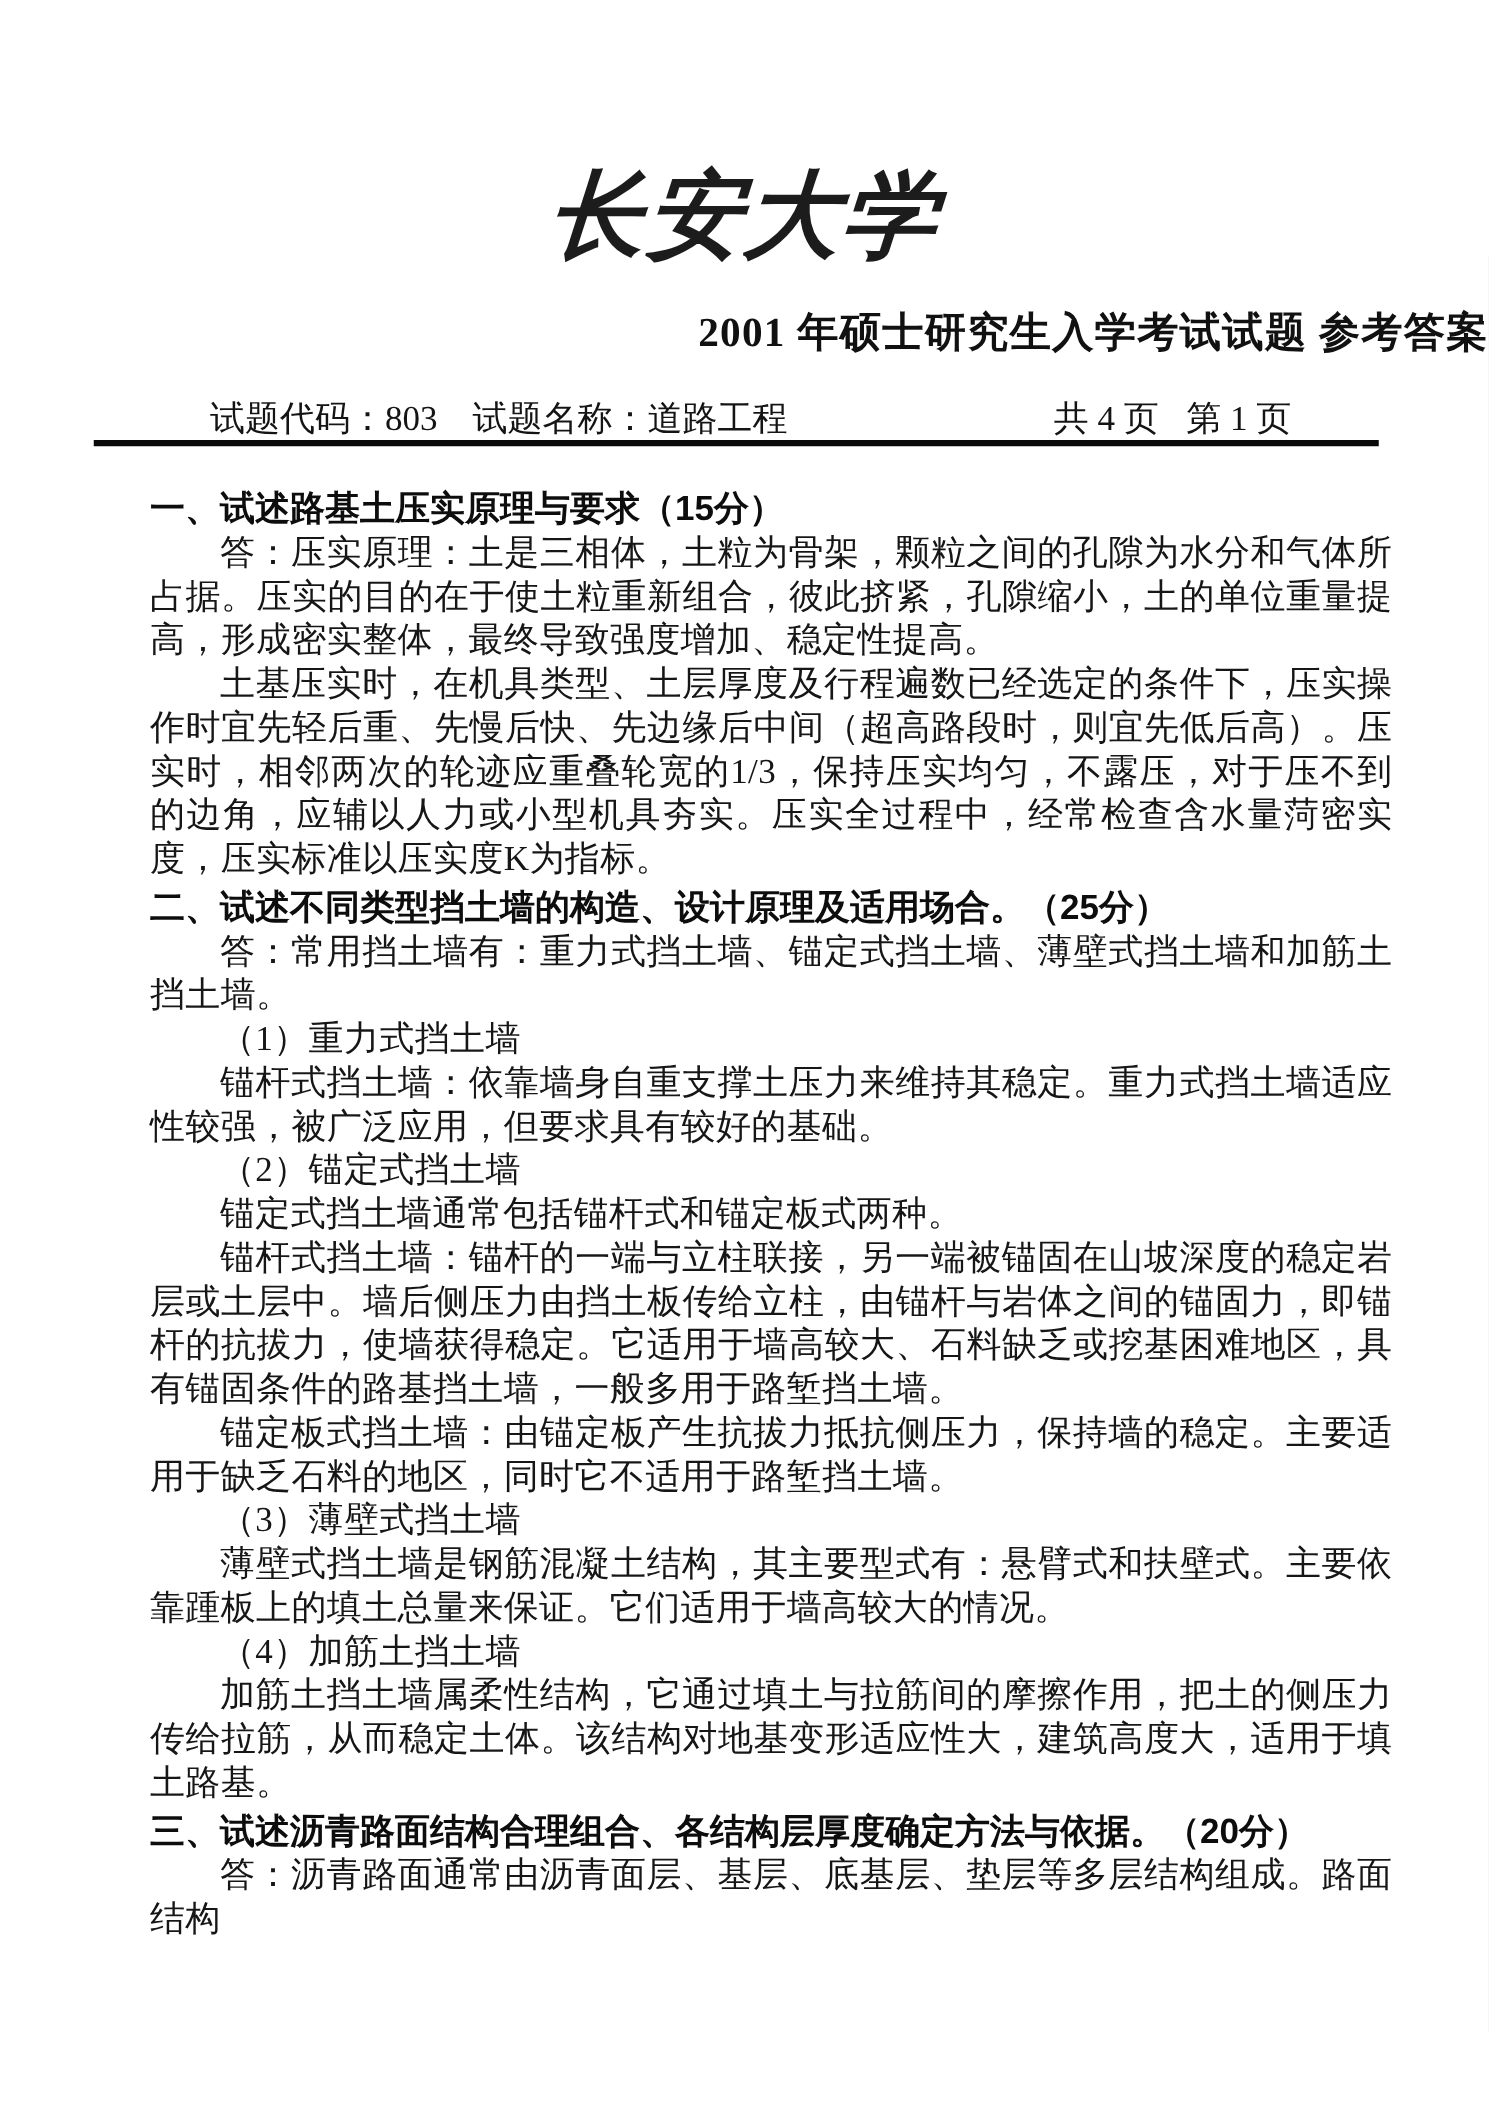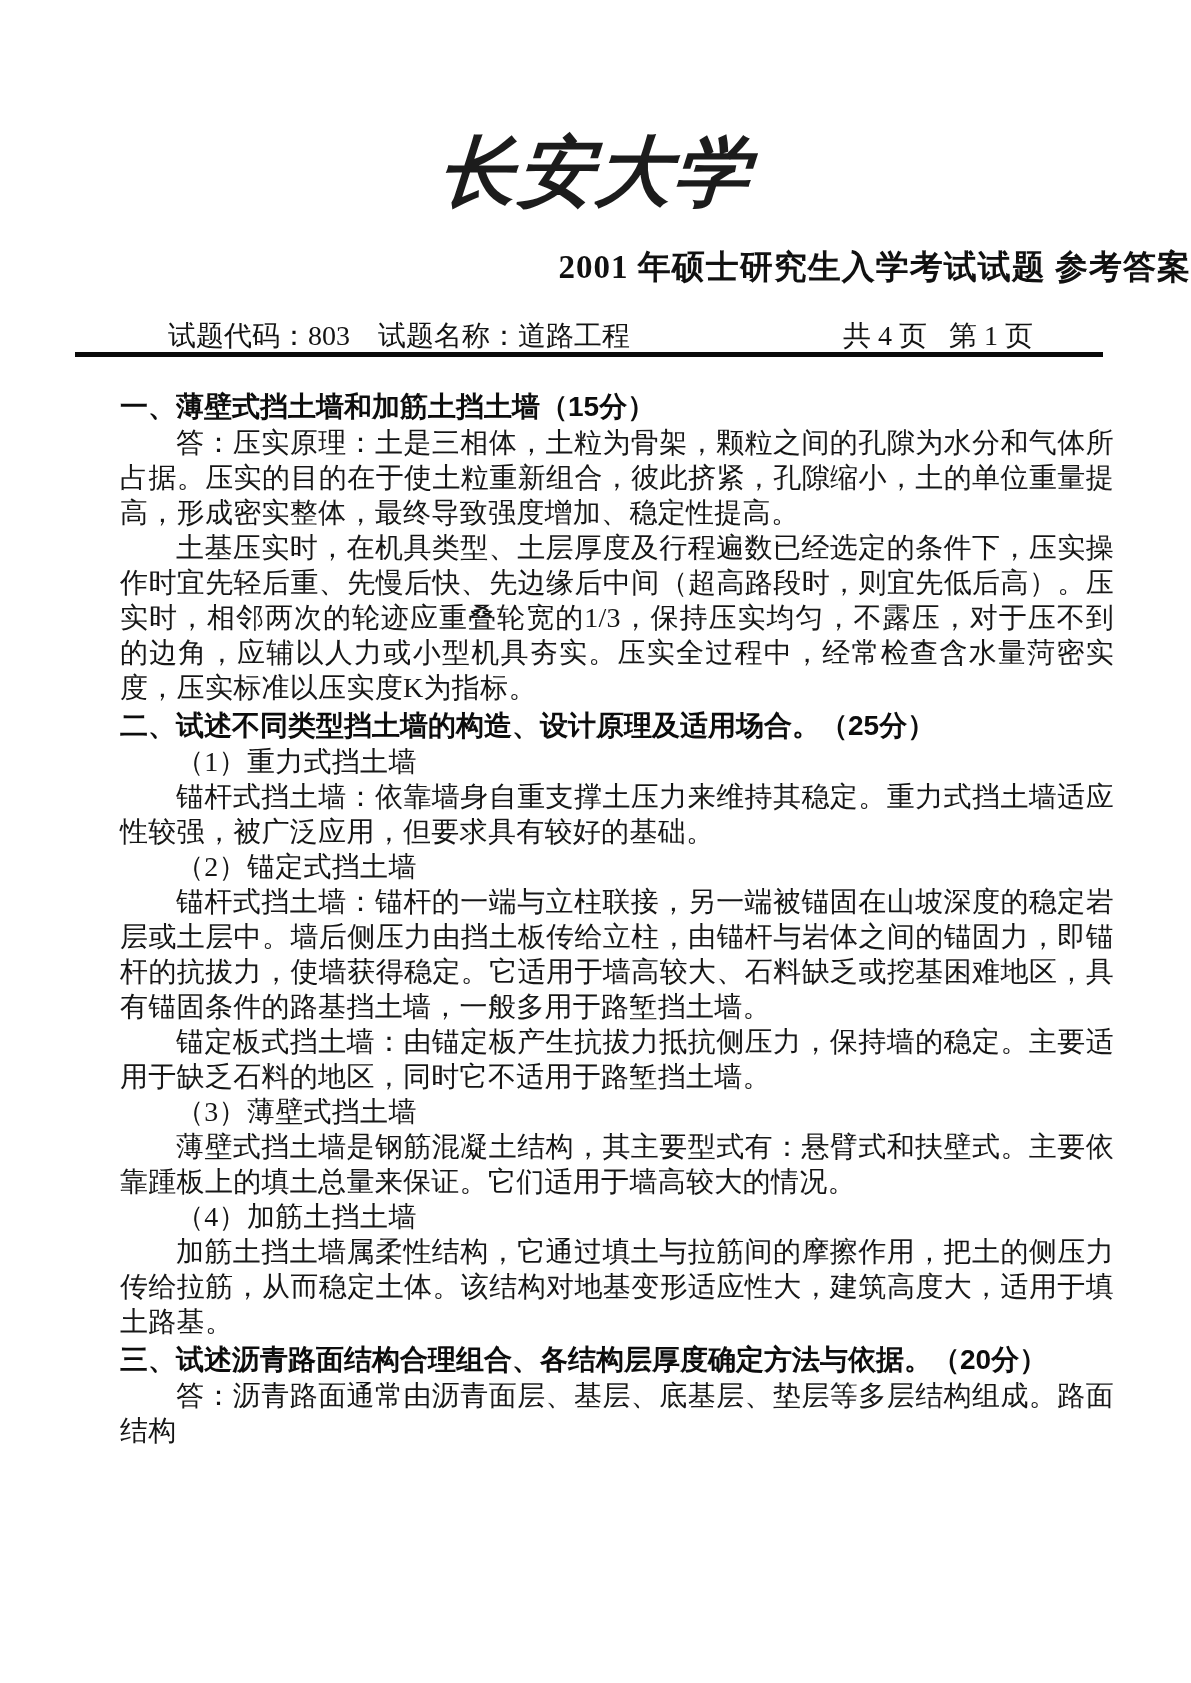--- a/index.html
+++ b/index.html
@@ -103,27 +103,29 @@
     <span class="meta-code">试题代码：803</span>
     <span class="meta-name">试题名称：道路工程</span>
     <span class="meta-pages">
       <span>共 4 页</span><span class="gap"></span><span>第 1 页</span>
     </span>
   </div>
 
   <div class="header-rule"></div>
 
   <div class="content">
-    <p class="heading">一、薄壁式挡土墙和加筋土挡土墙（15分）</p>
+    <p class="heading">一、试述路基土压实原理与要求（15分）</p>
     <p class="para">答：压实原理：土是三相体，土粒为骨架，颗粒之间的孔隙为水分和气体所占据。压实的目的在于使土粒重新组合，彼此挤紧，孔隙缩小，土的单位重量提高，形成密实整体，最终导致强度增加、稳定性提高。</p>
     <p class="para">土基压实时，在机具类型、土层厚度及行程遍数已经选定的条件下，压实操作时宜先轻后重、先慢后快、先边缘后中间（超高路段时，则宜先低后高）。压实时，相邻两次的轮迹应重叠轮宽的1/3，保持压实均匀，不露压，对于压不到的边角，应辅以人力或小型机具夯实。压实全过程中，经常检查含水量菏密实度，压实标准以压实度K为指标。</p>
     <p class="heading">二、试述不同类型挡土墙的构造、设计原理及适用场合。（25分）</p>
+    <p class="para">答：常用挡土墙有：重力式挡土墙、锚定式挡土墙、薄壁式挡土墙和加筋土挡土墙。</p>
     <p class="para">（1）重力式挡土墙</p>
     <p class="para">锚杆式挡土墙：依靠墙身自重支撑土压力来维持其稳定。重力式挡土墙适应性较强，被广泛应用，但要求具有较好的基础。</p>
     <p class="para">（2）锚定式挡土墙</p>
+    <p class="para">锚定式挡土墙通常包括锚杆式和锚定板式两种。</p>
     <p class="para">锚杆式挡土墙：锚杆的一端与立柱联接，另一端被锚固在山坡深度的稳定岩层或土层中。墙后侧压力由挡土板传给立柱，由锚杆与岩体之间的锚固力，即锚杆的抗拔力，使墙获得稳定。它适用于墙高较大、石料缺乏或挖基困难地区，具有锚固条件的路基挡土墙，一般多用于路堑挡土墙。</p>
     <p class="para">锚定板式挡土墙：由锚定板产生抗拔力抵抗侧压力，保持墙的稳定。主要适用于缺乏石料的地区，同时它不适用于路堑挡土墙。</p>
     <p class="para">（3）薄壁式挡土墙</p>
     <p class="para">薄壁式挡土墙是钢筋混凝土结构，其主要型式有：悬臂式和扶壁式。主要依靠踵板上的填土总量来保证。它们适用于墙高较大的情况。</p>
     <p class="para">（4）加筋土挡土墙</p>
     <p class="para">加筋土挡土墙属柔性结构，它通过填土与拉筋间的摩擦作用，把土的侧压力传给拉筋，从而稳定土体。该结构对地基变形适应性大，建筑高度大，适用于填土路基。</p>
     <p class="heading">三、试述沥青路面结构合理组合、各结构层厚度确定方法与依据。（20分）</p>
     <p class="para">答：沥青路面通常由沥青面层、基层、底基层、垫层等多层结构组成。路面结构</p>
   </div>
 

